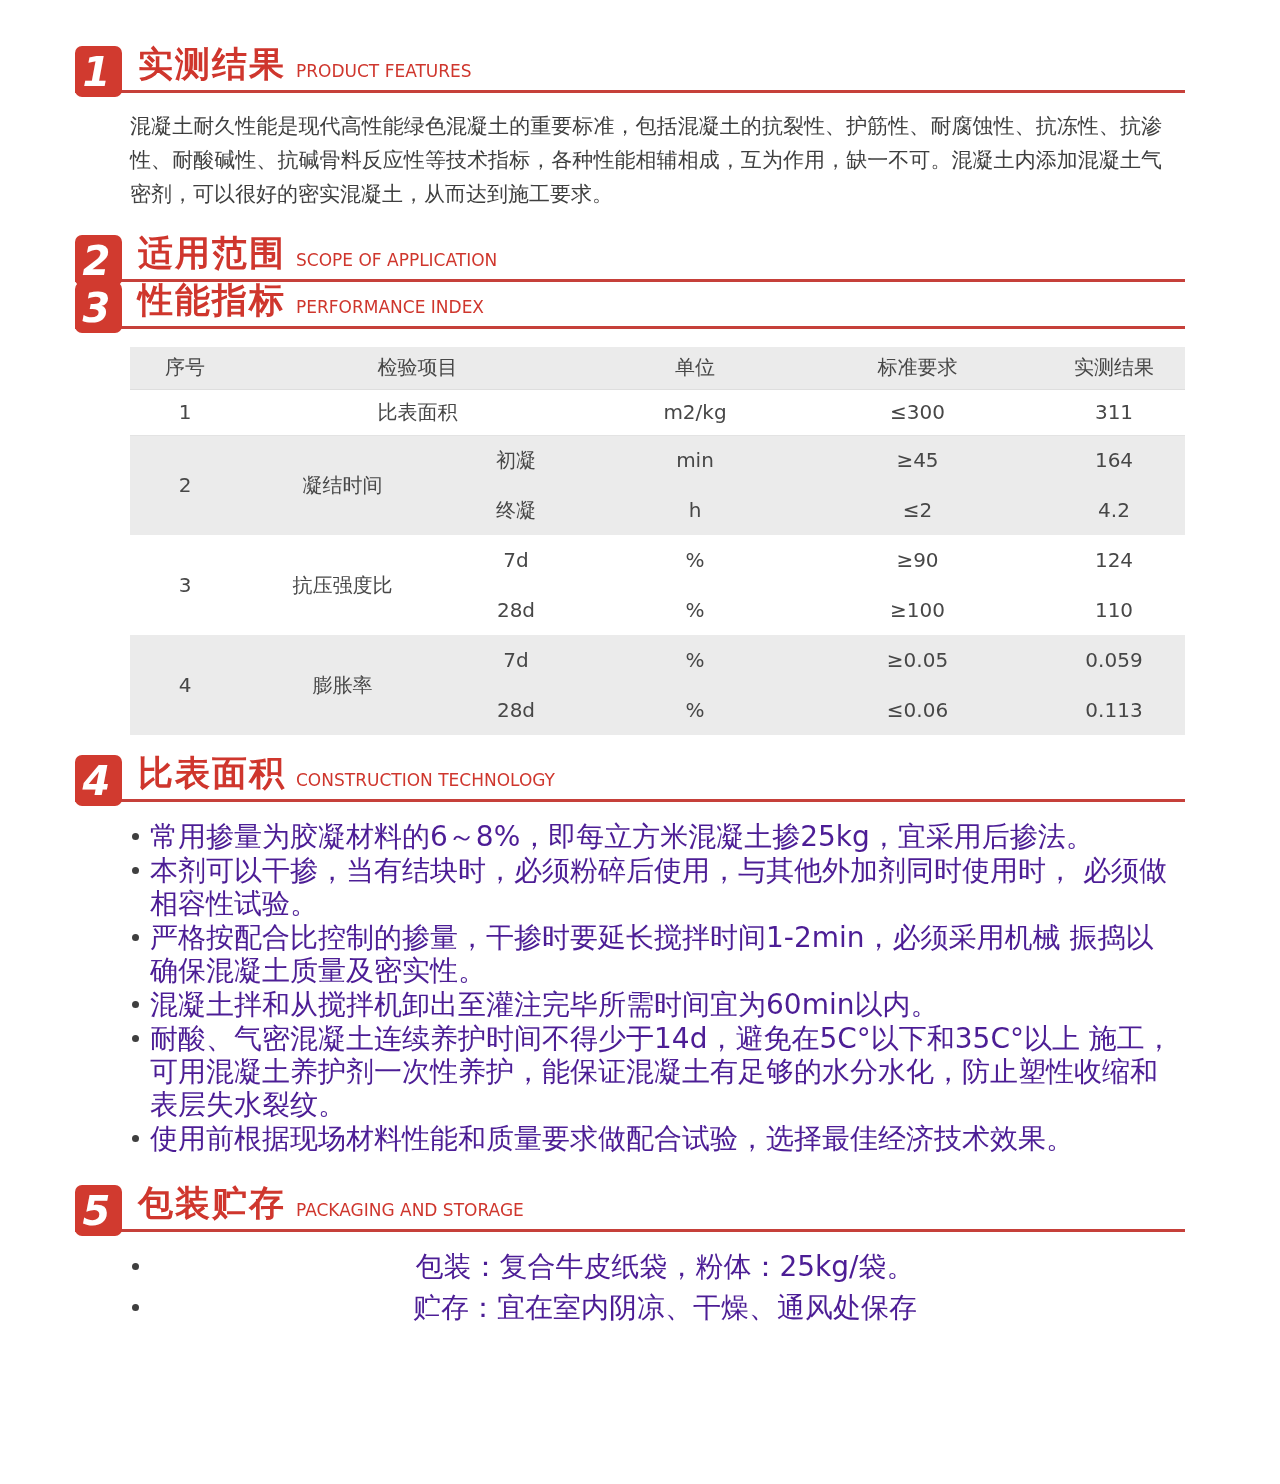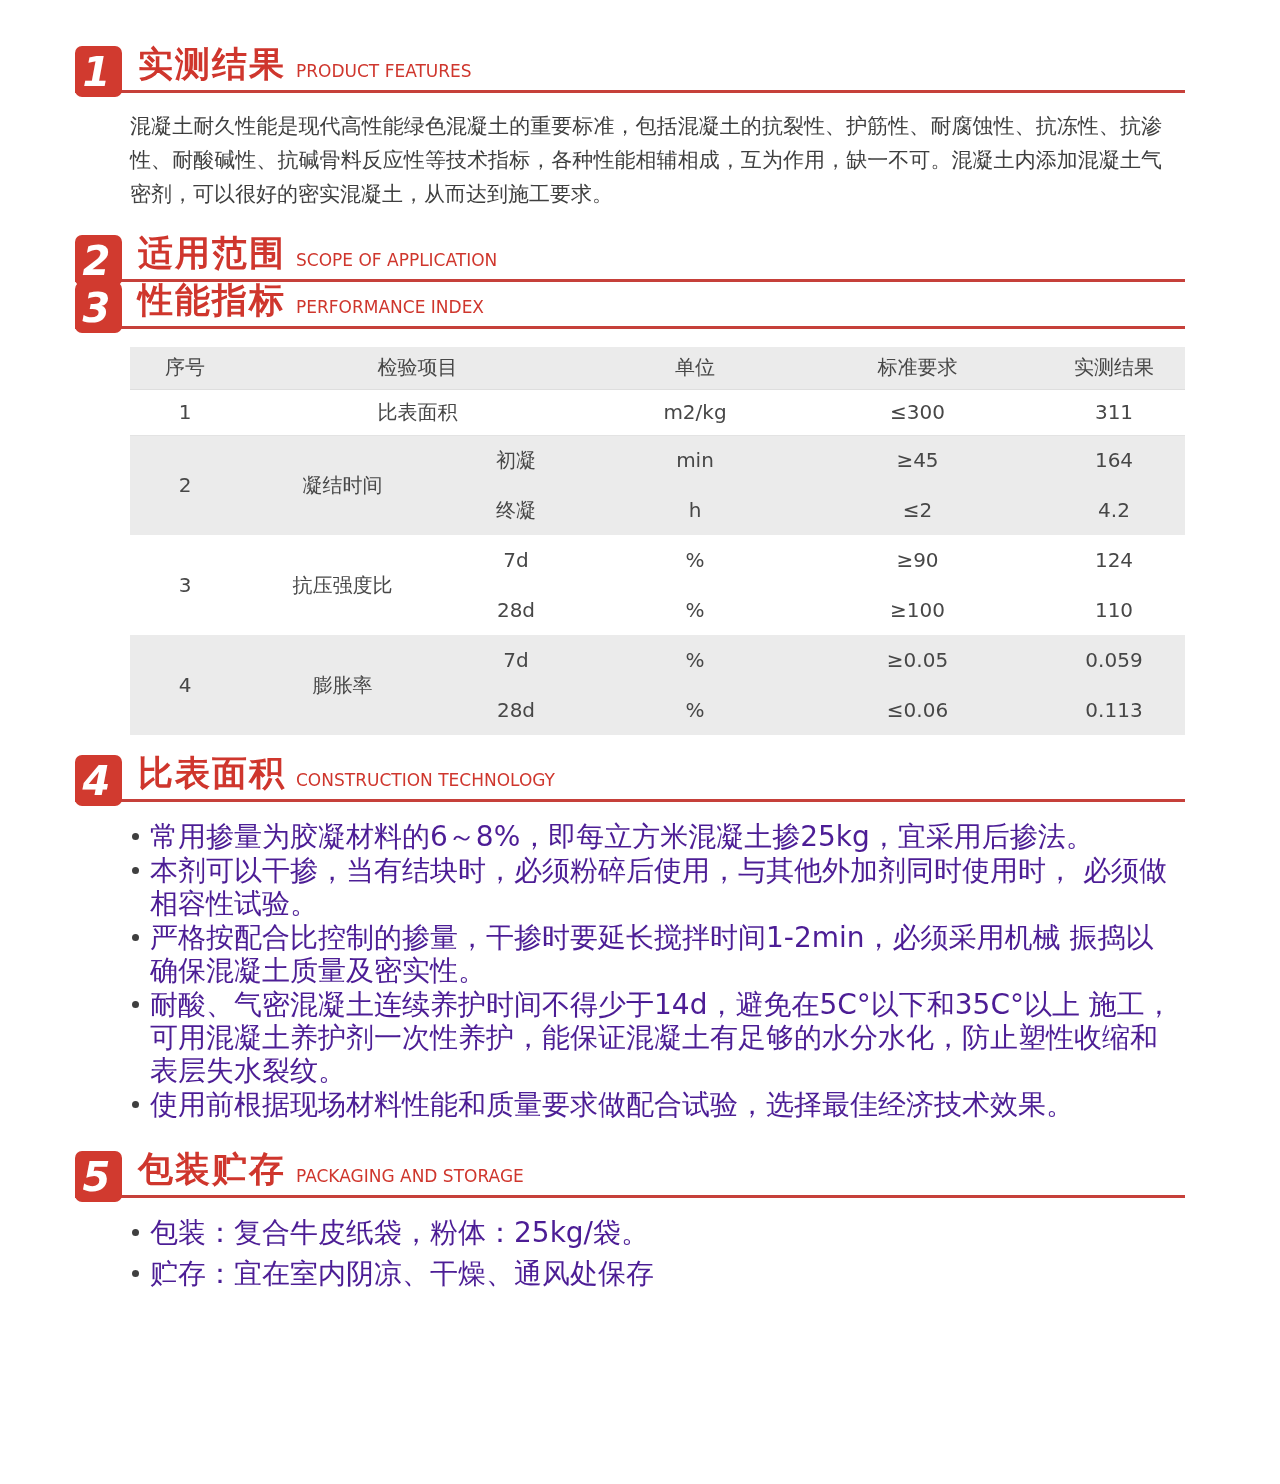--- a/index.html
+++ b/index.html
@@ -86,21 +86,21 @@
     list-style:none;
     margin:18px 100px 30px 130px; padding:0;
     font-size:28px; line-height:33px; color:#4c1d95;
   }
   .bullets li { position:relative; padding-left:20px; margin:0 0 1px 0; }
   .bullets li::before {
     content:""; position:absolute; left:2px; top:13px;
     width:7px; height:7px; border-radius:50%;
     background:#3f3f3f;
   }
-  .bullets.wide-gap li { margin-bottom:8px; }
+  .bullets.wide-gap li { margin-bottom:8px;text-align:center; }
 </style>
 </head>
 <body>
 
 <div class="page">
 
   <div class="sec">
     <div class="sec-header">
       <div class="num-badge">1</div>
       <div class="sec-title">实测结果</div>
@@ -203,20 +203,21 @@
   <div class="sec">
     <div class="sec-header">
       <div class="num-badge">4</div>
       <div class="sec-title">比表面积</div>
       <div class="sec-sub">CONSTRUCTION TECHNOLOGY</div>
     </div>
     <ul class="bullets">
       <li>常用掺量为胶凝材料的6～8%，即每立方米混凝土掺25kg，宜采用后掺法。</li>
       <li>本剂可以干掺，当有结块时，必须粉碎后使用，与其他外加剂同时使用时， 必须做相容性试验。</li>
       <li>严格按配合比控制的掺量，干掺时要延长搅拌时间1-2min，必须采用机械 振捣以确保混凝土质量及密实性。</li>
+      <li>混凝土拌和从搅拌机卸出至灌注完毕所需时间宜为60min以内。</li>
       <li>耐酸、气密混凝土连续养护时间不得少于14d，避免在5C°以下和35C°以上 施工，可用混凝土养护剂一次性养护，能保证混凝土有足够的水分水化，防止塑性收缩和表层失水裂纹。</li>
       <li>使用前根据现场材料性能和质量要求做配合试验，选择最佳经济技术效果。</li>
     </ul>
   </div>
 
   <div class="sec">
     <div class="sec-header">
       <div class="num-badge">5</div>
       <div class="sec-title">包装贮存</div>
       <div class="sec-sub">PACKAGING AND STORAGE</div>

